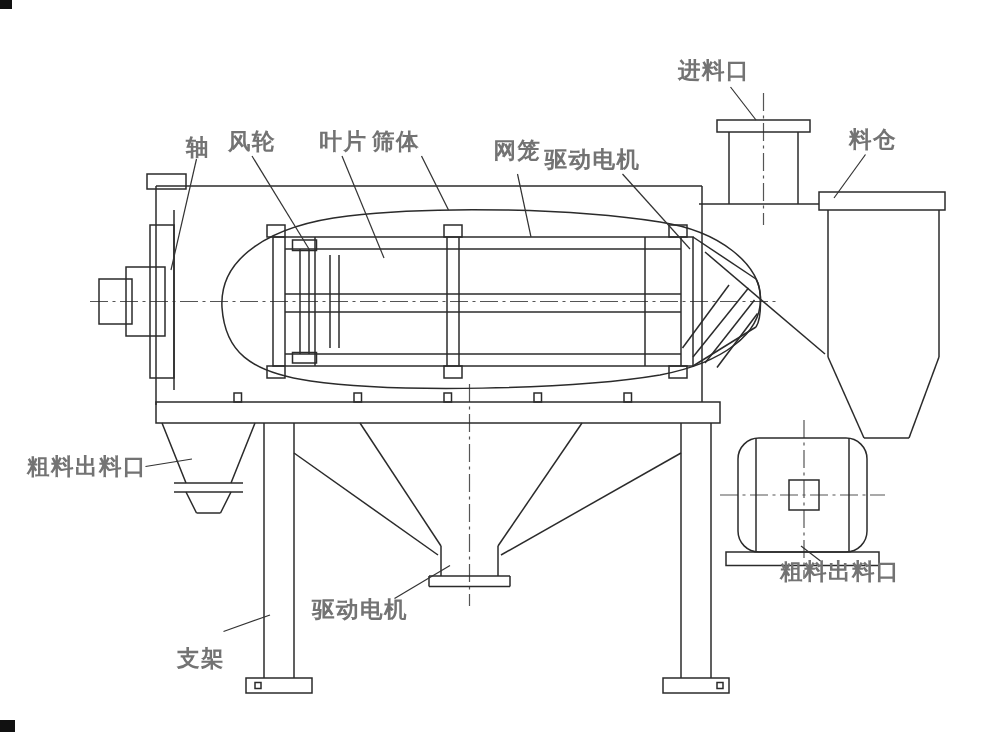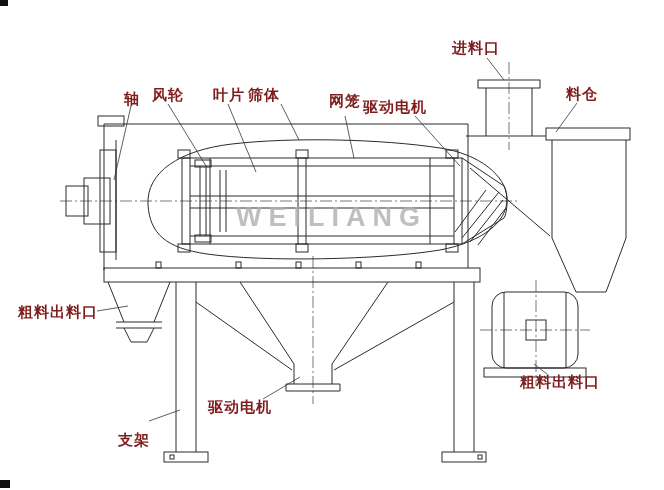--- a/index.html
+++ b/index.html
@@ -8,21 +8,21 @@
     overflow:hidden; font-family:"Liberation Sans", sans-serif;
   }
   #drawing { position:absolute; left:0; top:0; }
   #drawing line, #drawing rect, #drawing path {
     fill:none; stroke:#2b2b2b; stroke-width:1;
   }
   #drawing .cl line { stroke-dasharray:12 3 2 3; stroke-width:0.8; stroke:#555; }
   #drawing .leader line { stroke-width:0.8; stroke:#333; }
   #drawing .fillmark rect { fill:#111; stroke:none; }
   .lbl {
-    position:absolute; font-size:15px; font-weight:600; color:#7f1d1d;
+    position:absolute; font-size:15px; font-weight:600; color:#737373;
     white-space:nowrap; line-height:1; letter-spacing:1px;
   }
   .watermark {
     position:absolute; left:236px; top:204px;
     font-size:27px; font-weight:bold; letter-spacing:7px;
     color:#b0b0b0; opacity:0.8; line-height:1;
   }
 </style>
 </head>
 <body>
@@ -175,21 +175,20 @@
       <line x1="149" y1="421" x2="180" y2="410"></line>
       <line x1="547" y1="374" x2="534" y2="364"></line>
     </g>
 
     <g class="fillmark">
       <rect x="0" y="0" width="8" height="6"></rect>
       <rect x="0" y="480" width="10" height="8"></rect>
     </g>
   </svg>
 
-  <div class="watermark">WEILIANG</div>
 
   <div class="lbl" style="left:124px; top:91px">轴</div>
   <div class="lbl" style="left:152px; top:87px">风轮</div>
   <div class="lbl" style="left:213px; top:87px">叶片</div>
   <div class="lbl" style="left:248px; top:87px">筛体</div>
   <div class="lbl" style="left:329px; top:93px">网笼</div>
   <div class="lbl" style="left:363px; top:99px">驱动电机</div>
   <div class="lbl" style="left:452px; top:40px">进料口</div>
   <div class="lbl" style="left:566px; top:86px">料仓</div>
   <div class="lbl" style="left:18px;  top:304px">粗料出料口</div>

